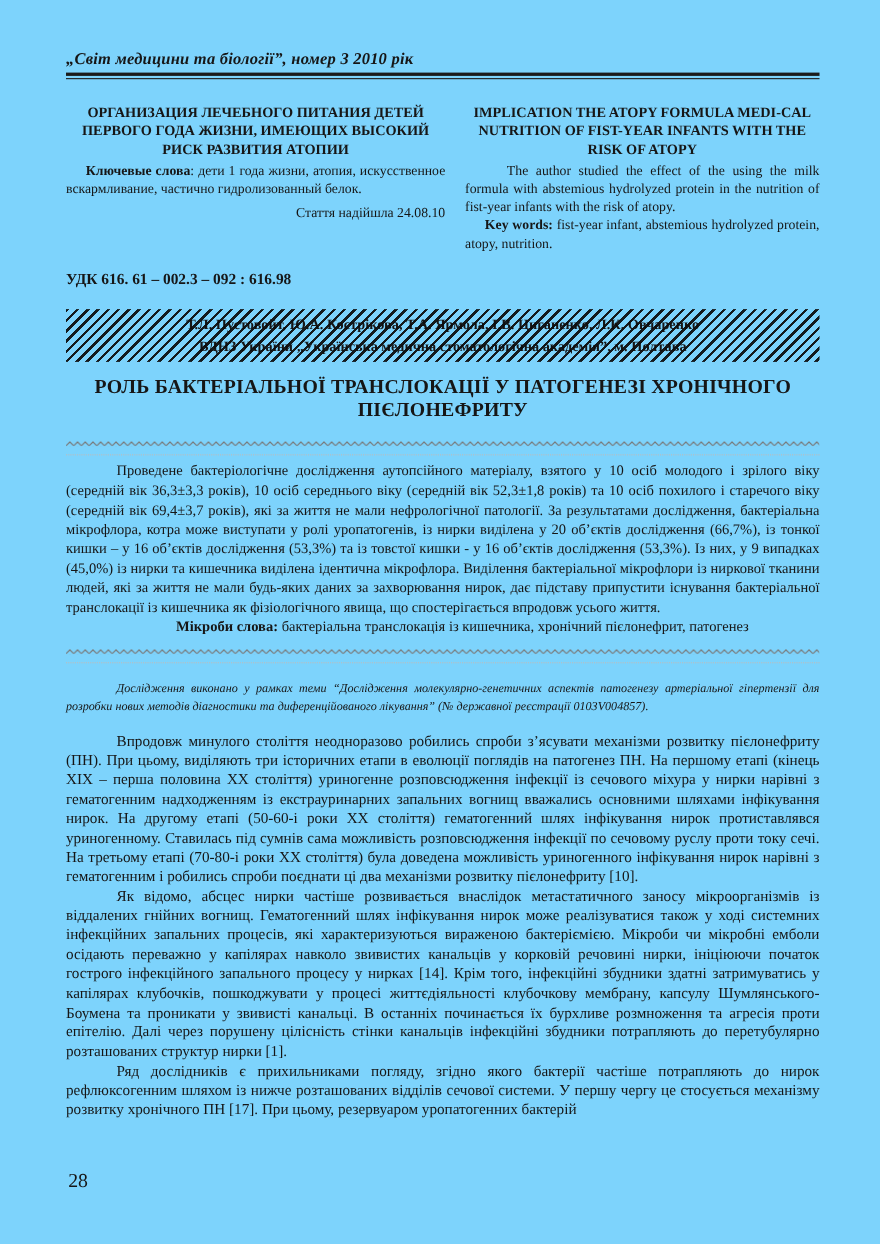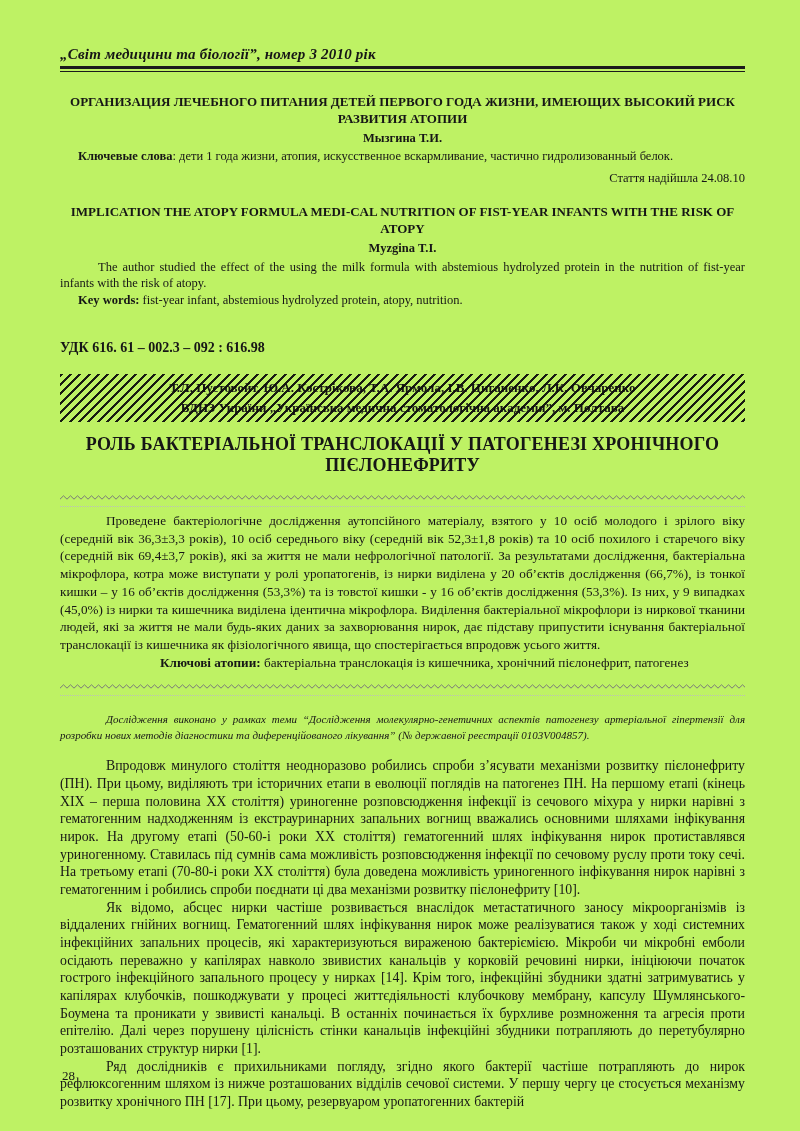--- a/index.html
+++ b/index.html
@@ -1,31 +1,31 @@
 <!DOCTYPE html>
 <html><head>
 <meta charset="utf-8">
 <style>
   html,body{margin:0;padding:0;background:#ffffff;}
   .page{
     position:relative;
     width:800px;height:1131px;
     box-sizing:border-box;
-    background:#bef264;
+    background:#7dd3fc;
     outline:1px solid #d9d9d9;
     padding:46px 55px 0 60px;
     font-family:"Liberation Serif","DejaVu Serif",serif;
     color:#161616;
     overflow:hidden;
   }
   
   .jheader{font-size:15px;font-weight:bold;font-style:italic;letter-spacing:.2px;padding-bottom:3px;}
   .hrule{height:2px;border-top:3px solid #1b1b1b;border-bottom:1px solid #1b1b1b;margin-bottom:22px;}
   
-  .columns{display:flex;gap:18px;margin-bottom:32px;flex-direction:column;}
+  .columns{display:flex;gap:18px;margin-bottom:18px;}
   .col{font-size:12.5px;line-height:1.32;}
   .col-left{flex:1.07;}
   .col-right{flex:1;}
   .col-title{font-weight:bold;text-align:center;font-size:13px;line-height:1.3;margin:0 0 2px;}
   .col-author{font-weight:bold;text-align:center;margin:0 0 2px;}
   .col-abstract{text-align:justify;text-indent:38px;margin:0;}
   .col-keywords{text-align:justify;text-indent:18px;margin:0;}
   .received{text-align:right;margin-top:5px;}
   
   .udc{font-weight:bold;font-size:14px;margin:6px 0 18px;}
@@ -38,41 +38,39 @@
   .zigzag .dotted{border-top:1px dotted #bcbcbc;margin-top:2px;}
   
   .abstract-ua{font-size:13.2px;line-height:1.34;text-align:justify;margin:5px 0 4px;}
   .abstract-ua p{margin:0;}
   .lead{text-indent:46px;}
   .kw-line{text-indent:100px;margin:0;}
   
   .funding{font-style:italic;font-size:11px;line-height:1.42;text-align:justify;text-indent:46px;margin:16px 0 14px;}
   
   .body-p{font-size:13.8px;line-height:1.28;text-align:justify;text-indent:46px;margin:0;}
-  .pagenum{position:absolute;left:62px;bottom:47px;font-size:13px;text-align:center;}
+  .pagenum{position:absolute;left:62px;bottom:47px;font-size:18px;text-align:center;}
   b{font-weight:bold;}
 </style>
 </head>
 <body>
 
 <div class="page">
 
   <div class="jheader">„Світ медицини та біології”, номер 3 2010 рік</div>
   <div class="hrule"></div>
 
   <section class="columns">
     <div class="col col-left">
       <div class="col-title">ОРГАНИЗАЦИЯ ЛЕЧЕБНОГО ПИТАНИЯ ДЕТЕЙ ПЕРВОГО ГОДА ЖИЗНИ, ИМЕЮЩИХ ВЫСОКИЙ РИСК РАЗВИТИЯ АТОПИИ</div>
-      <div class="col-author">Мызгина Т.И.</div>
       <p class="col-keywords"><b>Ключевые слова</b><span>: дети 1 года жизни, атопия, искусственное вскармливание, частично гидролизованный белок.</span></p>
       <div class="received">Стаття надійшла 24.08.10</div>
     </div>
     <div class="col col-right">
       <div class="col-title">IMPLICATION THE ATOPY FORMULA MEDI-CAL NUTRITION OF FIST-YEAR INFANTS WITH THE RISK OF ATOPY</div>
-      <div class="col-author">Myzgina T.I.</div>
       <p class="col-abstract">The author studied the effect of the using the milk formula with abstemious hydrolyzed protein in the nutrition of fist-year infants with the risk of atopy.</p>
       <p class="col-keywords"><b>Key words:</b><span> fist-year infant, abstemious hydrolyzed protein, atopy, nutrition.</span></p>
     </div>
   </section>
 
   <div class="udc">УДК 616. 61 – 002.3 – 092 : 616.98</div>
 
   <div class="hatch">
     <div>Т.Л. Пустовойт, Ю.А. Кострікова, Т.А. Ярмола, І.В. Циганенко, Л.К. Овчаренко</div>
     <div>ВДНЗ України „Українська медична стоматологічна академія”, м. Полтава</div>
@@ -87,21 +85,21 @@
         <path d="M0 4.2 L3.5 0.8 L7 4.2" fill="none" stroke="#787878" stroke-width="1"></path>
       </pattern>
         </defs>
       <rect width="100%" height="5" fill="url(#zz1)"></rect>
     </svg>
     <div class="dotted"></div>
   </div>
 
   <div class="abstract-ua">
     <p class="lead">Проведене бактеріологічне дослідження аутопсійного матеріалу, взятого у 10 осіб молодого і зрілого віку (середній вік 36,3±3,3 років), 10 осіб середнього віку (середній вік 52,3±1,8 років) та 10 осіб похилого і старечого віку (середній вік 69,4±3,7 років), які за життя не мали нефрологічної патології. За результатами дослідження, бактеріальна мікрофлора, котра може виступати у ролі уропатогенів, із нирки виділена у 20 об’єктів дослідження (66,7%), із тонкої кишки – у 16 об’єктів дослідження (53,3%) та із товстої кишки - у 16 об’єктів дослідження (53,3%). Із них, у 9 випадках (45,0%) із нирки та кишечника виділена ідентична мікрофлора. Виділення бактеріальної мікрофлори із ниркової тканини людей, які за життя не мали будь-яких даних за захворювання нирок, дає підставу припустити існування бактеріальної транслокації із кишечника як фізіологічного явища, що спостерігається впродовж усього життя.</p>
-    <p class="kw-line"><b>Ключові атопии:</b><span> бактеріальна транслокація із кишечника, хронічний пієлонефрит, патогенез</span></p>
+    <p class="kw-line"><b>Мікроби слова:</b><span> бактеріальна транслокація із кишечника, хронічний пієлонефрит, патогенез</span></p>
   </div>
 
   <div class="zigzag">
     <svg width="100%" height="5">
       <defs>
           <pattern id="zz2" width="7" height="5" patternUnits="userSpaceOnUse">
         <path d="M0 4.2 L3.5 0.8 L7 4.2" fill="none" stroke="#787878" stroke-width="1"></path>
       </pattern>
         </defs>
       <rect width="100%" height="5" fill="url(#zz2)"></rect>

